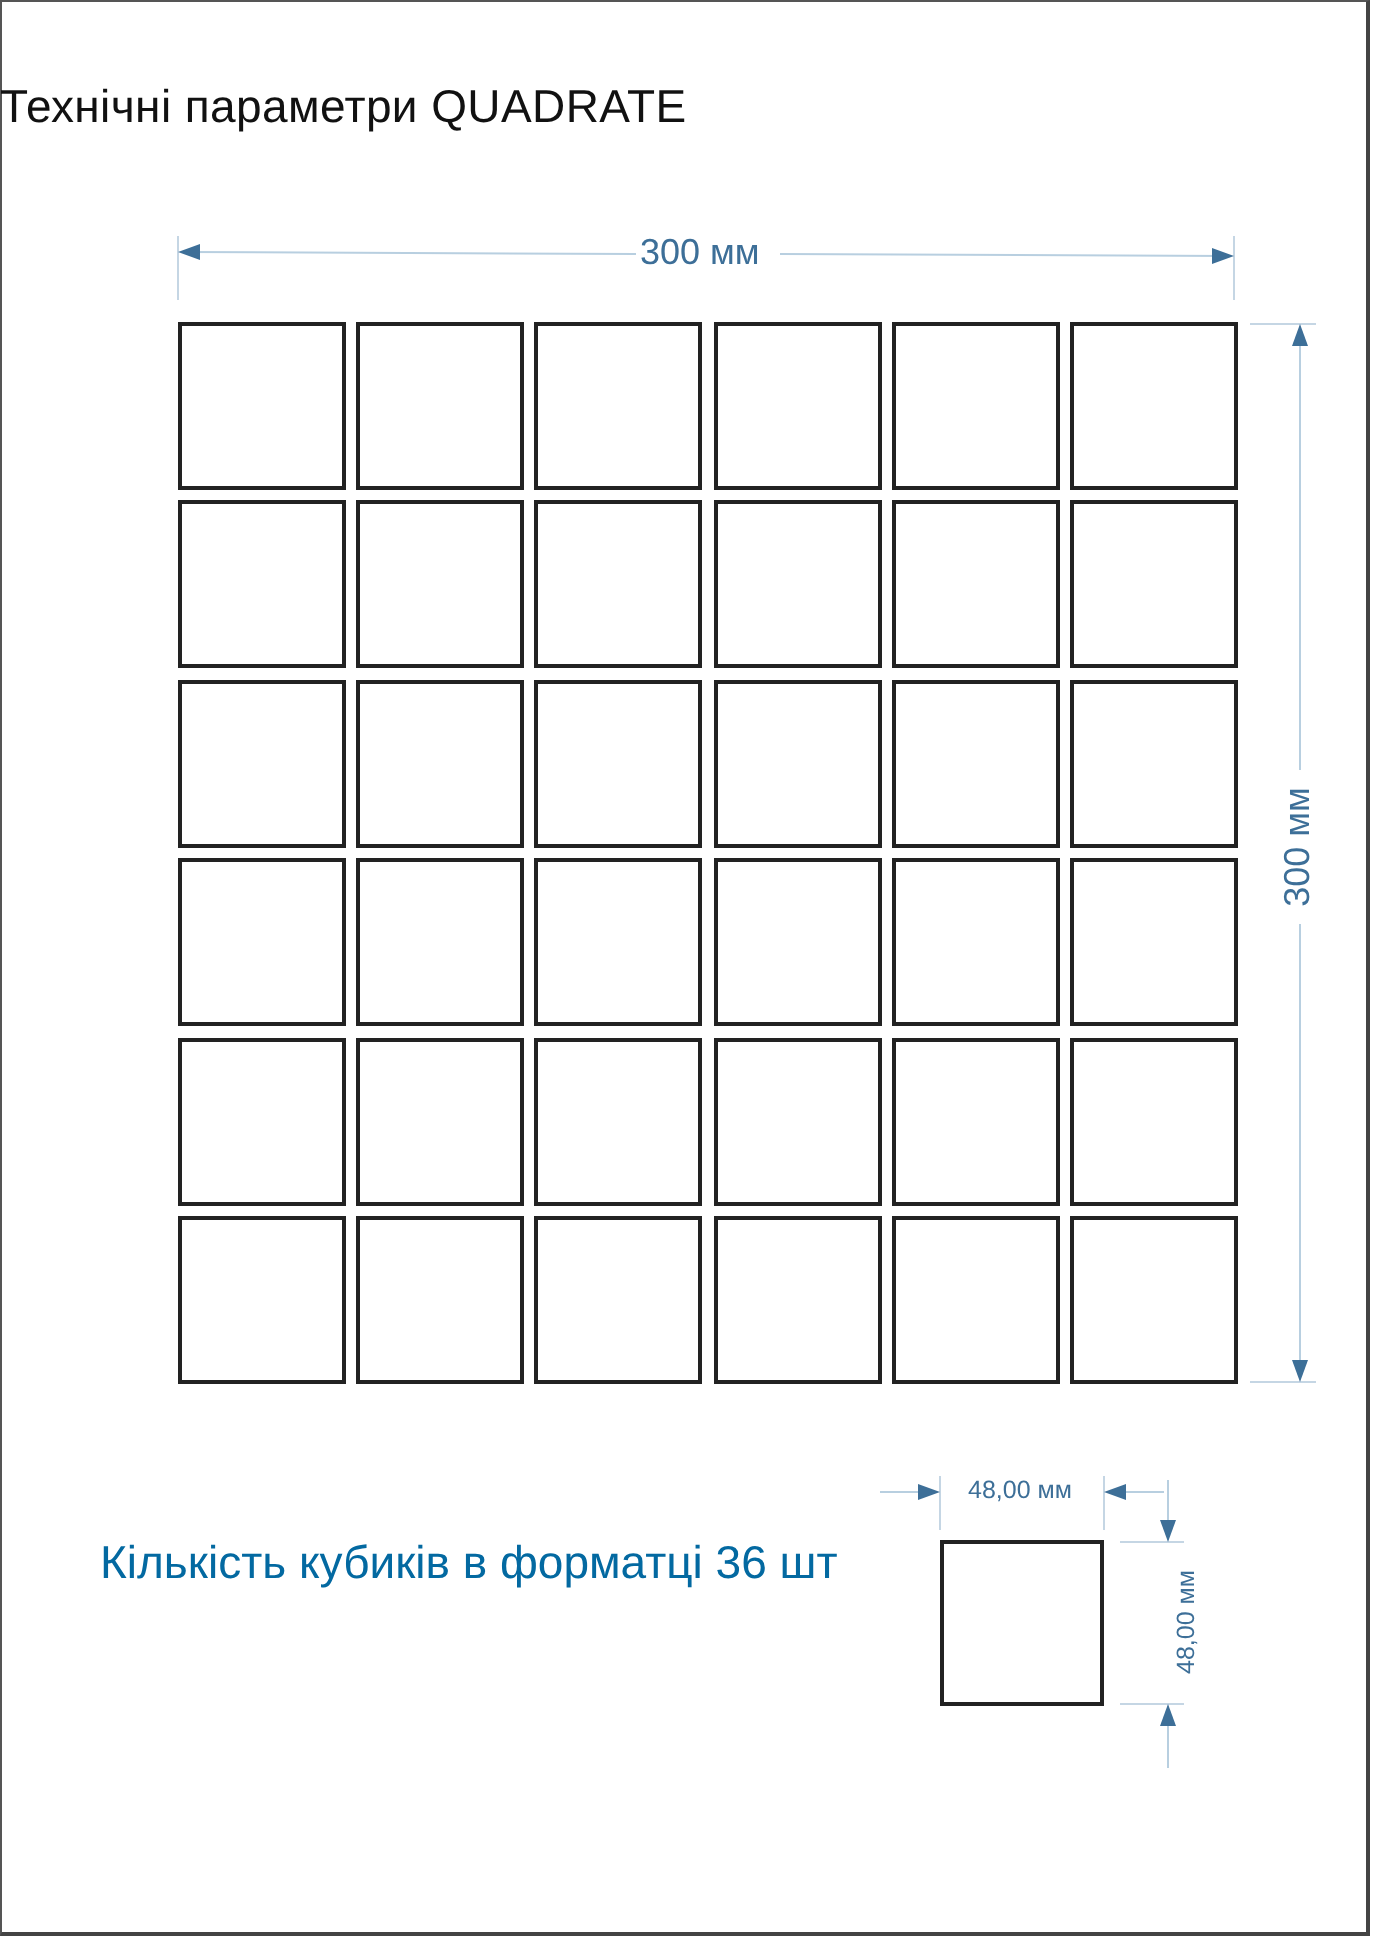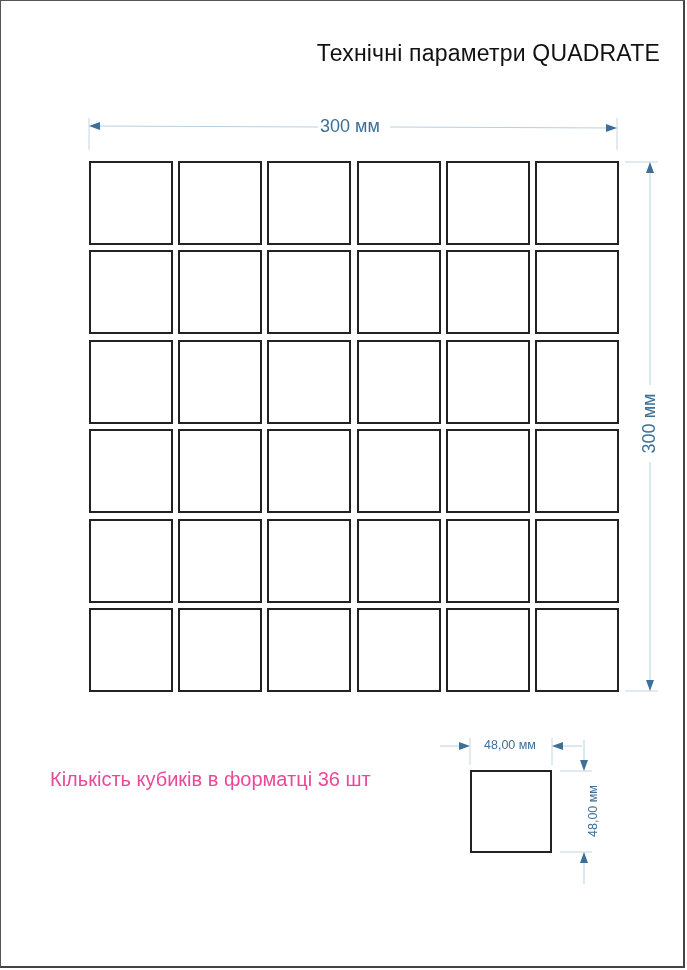--- a/index.html
+++ b/index.html
@@ -1,22 +1,22 @@
 <!DOCTYPE html>
 <html><head>
   <meta charset="utf-8">
   <style>
     html, body { margin: 0; padding: 0; }
     body { width: 687px; height: 970px; position: relative; background: #ffffff; font-family: "Liberation Sans", sans-serif; overflow: hidden; }
     .page { position: absolute; left: 0; top: 0; width: 685px; height: 968px; border: 1px solid #555555; border-right: 2px solid #444; border-bottom: 2px solid #444; box-sizing: border-box; background: #fff; }
-    .title { position: absolute; left: 0; width: 660px; top: 40px; text-align: right; font-size: 23px; color: #111; letter-spacing: 0.2px; }
+    .title { position: absolute; left: 0; width: 660px; top: 40px; text-align: left; font-size: 23px; color: #111; letter-spacing: 0.2px; }
     .dim-text { position: absolute; color: #3d6f98; font-size: 18px; }
     .grid { position: absolute; left: 89px; top: 161px; width: 530px; height: 531px; display: grid; grid-template-columns: repeat(6, 84px); grid-template-rows: repeat(6, 84px); column-gap: 5.2px; row-gap: 5.4px; }
     .cell { border: 2px solid #222; box-sizing: border-box; background: #fff; }
-    .count { position: absolute; left: 50px; top: 768px; font-size: 20px; color: #ec4899; }
+    .count { position: absolute; left: 50px; top: 768px; font-size: 23px; color: #0369a1; }
     .sample { position: absolute; left: 470px; top: 770px; width: 82px; height: 83px; border: 2px solid #222; box-sizing: border-box; }
     svg.overlay { position: absolute; left: 0; top: 0; }
     .small-dim { position: absolute; color: #3d6f98; font-size: 12.5px; }
   </style>
 </head>
 <body>
 
 <div class="page"></div>
 
 <div class="title">Технічні параметри QUADRATE</div>

